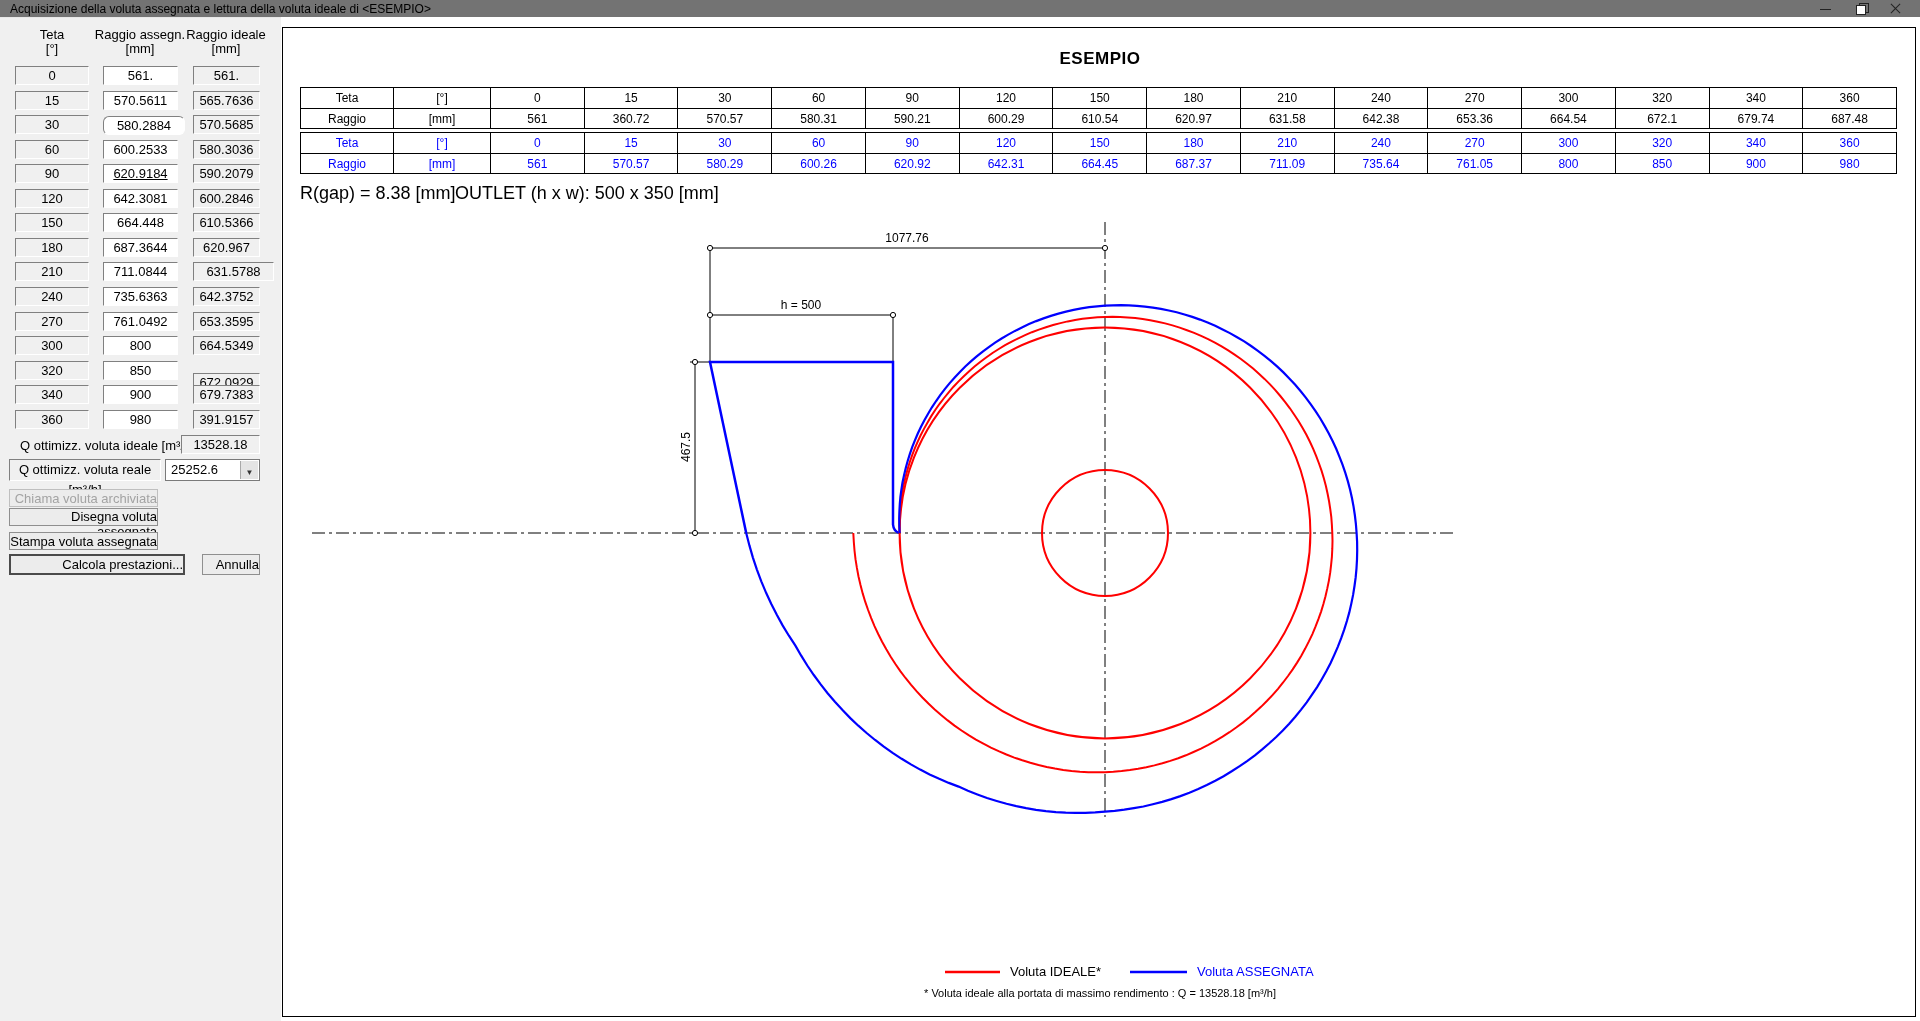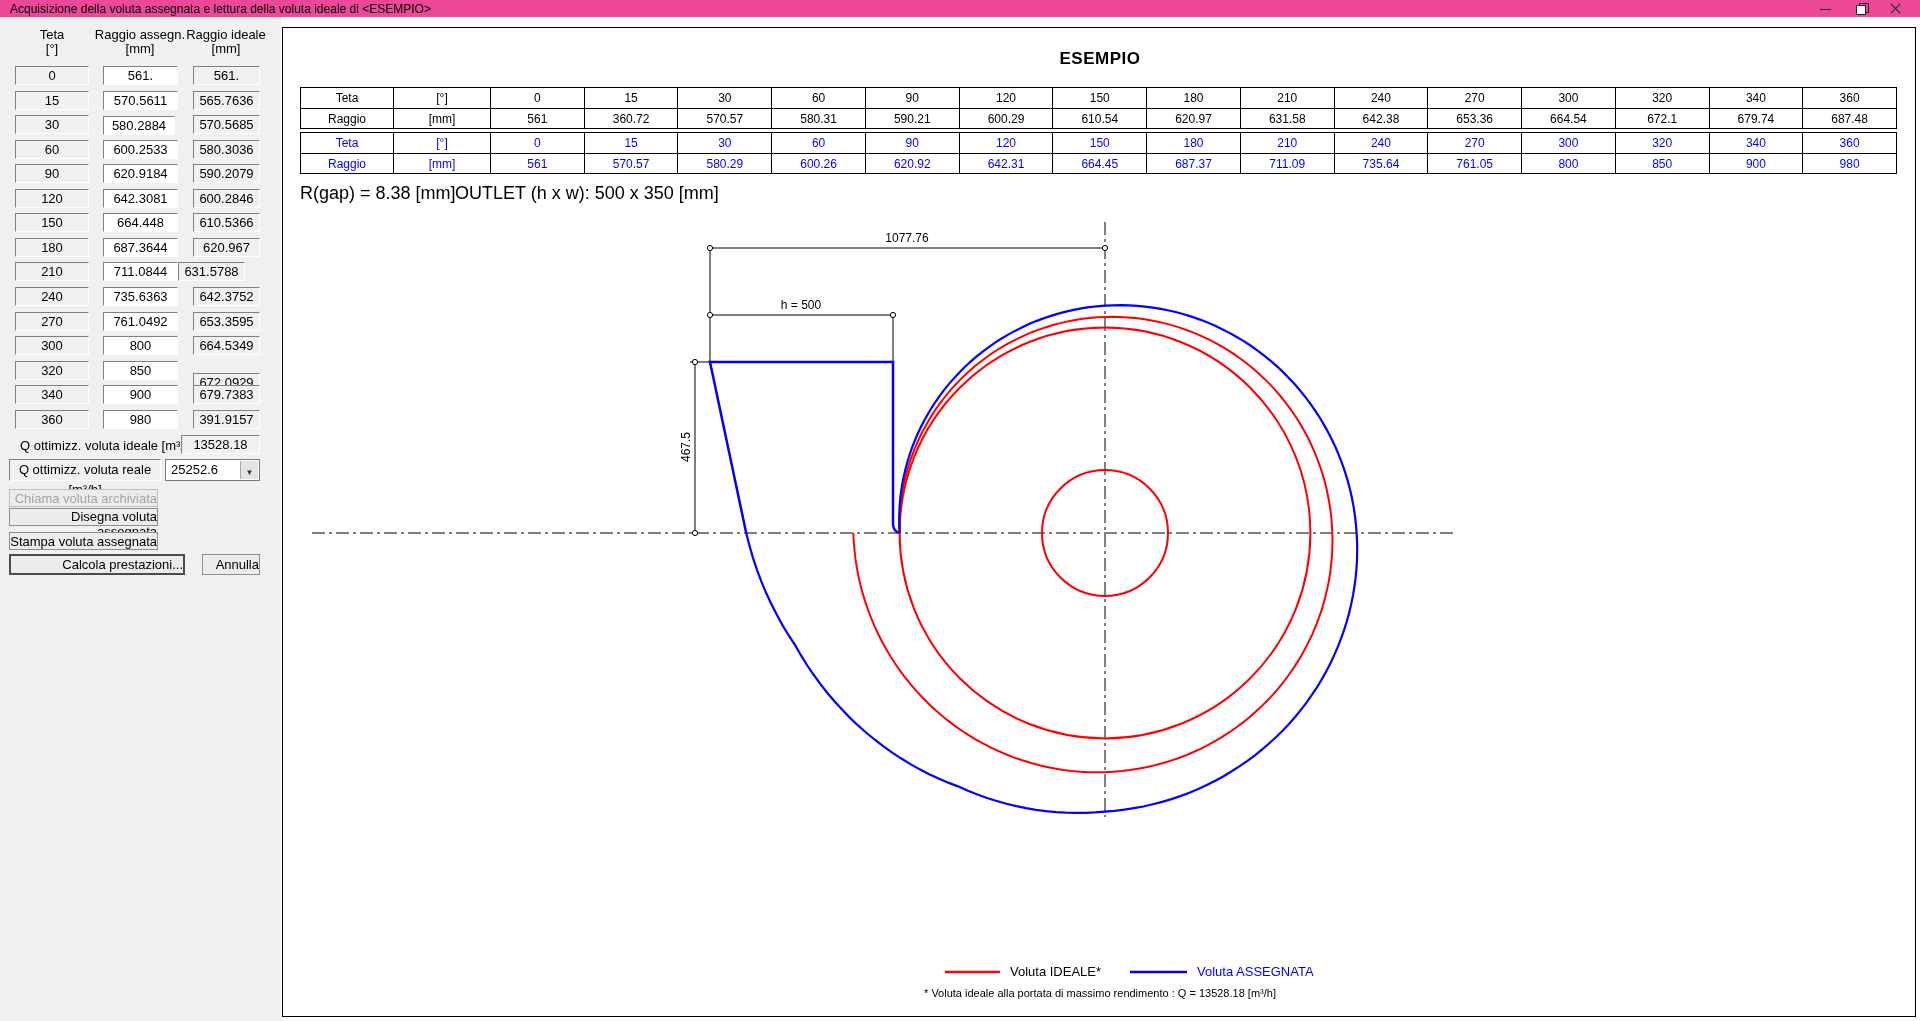--- a/index.html
+++ b/index.html
@@ -1,19 +1,19 @@
 <!DOCTYPE html>
 <html><head>
 <meta charset="utf-8">
 <style>
   html,body{margin:0;padding:0}
   body{width:1920px;height:1021px;position:relative;background:#ffffff;overflow:hidden;
        font-family:"Liberation Sans",sans-serif;color:#000}
   
-  .titlebar{position:absolute;left:0;top:0;width:1920px;height:17px;background:#ec4899}
+  .titlebar{position:absolute;left:0;top:0;width:1920px;height:17px;background:#737373}
   .titletext{position:absolute;left:10px;top:2px;font-size:12px;white-space:nowrap}
   .wbtn{position:absolute;top:0;width:35px;height:17px;cursor:default}
   .minbar{position:absolute;left:12px;top:9px;width:11px;height:1px;background:#222}
   .restsq{position:absolute;left:13px;top:5px;width:8px;height:8px;border:1px solid #222;background:#fff}
   .restsq2{position:absolute;left:16px;top:3px;width:8px;height:8px;border:1px solid #222}
   .xbar1,.xbar2{position:absolute;left:11px;top:8px;width:13px;height:1px;background:#222}
   .xbar1{transform:rotate(45deg)}.xbar2{transform:rotate(-45deg)}
   
   .leftpanel{position:absolute;left:0;top:17px;width:281px;height:1004px;background:#f0f0f0;border-top:1px solid #e8e8e8}
   .hdr{position:absolute;font-size:13px;text-align:center;white-space:nowrap}
@@ -81,40 +81,40 @@
   <div class="hdr" style="left:176px;top:23px;width:100px">[mm]</div>
 
   <div id="rows-host">
       <div class="fld gray" style="left: 15px; top: 48px; width: 74px;">0</div>
       <input class="fld white" value="561." style="left: 103px; top: 48px; width: 75px;">
       <div class="fld gray" style="left: 193px; top: 48px; width: 67px;">561.</div>
       <div class="fld gray" style="left: 15px; top: 72.5px; width: 74px;">15</div>
       <input class="fld white" value="570.5611" style="left: 103px; top: 72.5px; width: 75px;">
       <div class="fld gray" style="left: 193px; top: 72.5px; width: 67px;">565.7636</div>
       <div class="fld gray" style="left: 15px; top: 97.1px; width: 74px;">30</div>
-      <input class="fld white" value="580.2884" style="left: 103px; top: 98px; width: 72px;">
+      <input class="fld white" value="580.2884" style="left: 103px; top: 98px; width: 82px; border-radius: 6px;">
       <div class="fld gray" style="left: 193px; top: 97.1px; width: 67px;">570.5685</div>
       <div class="fld gray" style="left: 15px; top: 121.7px; width: 74px;">60</div>
       <input class="fld white" value="600.2533" style="left: 103px; top: 121.7px; width: 75px;">
       <div class="fld gray" style="left: 193px; top: 121.7px; width: 67px;">580.3036</div>
       <div class="fld gray" style="left: 15px; top: 146.2px; width: 74px;">90</div>
-      <input class="fld white" value="620.9184" style="left: 103px; top: 146.2px; width: 75px;">
+      <input class="fld white" value="620.9184" style="left: 103px; top: 146.2px; width: 75px; text-decoration: underline;">
       <div class="fld gray" style="left: 193px; top: 146.2px; width: 67px;">590.2079</div>
       <div class="fld gray" style="left: 15px; top: 170.8px; width: 74px;">120</div>
       <input class="fld white" value="642.3081" style="left: 103px; top: 170.8px; width: 75px;">
       <div class="fld gray" style="left: 193px; top: 170.8px; width: 67px;">600.2846</div>
       <div class="fld gray" style="left: 15px; top: 195.3px; width: 74px;">150</div>
       <input class="fld white" value="664.448" style="left: 103px; top: 195.3px; width: 75px;">
       <div class="fld gray" style="left: 193px; top: 195.3px; width: 67px;">610.5366</div>
       <div class="fld gray" style="left: 15px; top: 219.8px; width: 74px;">180</div>
       <input class="fld white" value="687.3644" style="left: 103px; top: 219.8px; width: 75px;">
       <div class="fld gray" style="left: 193px; top: 219.8px; width: 67px;">620.967</div>
       <div class="fld gray" style="left: 15px; top: 244.4px; width: 74px;">210</div>
       <input class="fld white" value="711.0844" style="left: 103px; top: 244.4px; width: 75px;">
-      <div class="fld gray" style="left: 178px; top: 244.4px; width: 67px;">631.5788</div>
+      <div class="fld gray" style="left: 193px; top: 244.4px; width: 81px;">631.5788</div>
       <div class="fld gray" style="left: 15px; top: 269px; width: 74px;">240</div>
       <input class="fld white" value="735.6363" style="left: 103px; top: 269px; width: 75px;">
       <div class="fld gray" style="left: 193px; top: 269px; width: 67px;">642.3752</div>
       <div class="fld gray" style="left: 15px; top: 293.5px; width: 74px;">270</div>
       <input class="fld white" value="761.0492" style="left: 103px; top: 293.5px; width: 75px;">
       <div class="fld gray" style="left: 193px; top: 293.5px; width: 67px;">653.3595</div>
       <div class="fld gray" style="left: 15px; top: 318.1px; width: 74px;">300</div>
       <input class="fld white" value="800" style="left: 103px; top: 318.1px; width: 75px;">
       <div class="fld gray" style="left: 193px; top: 318.1px; width: 67px;">664.5349</div>
       <div class="fld gray" style="left: 15px; top: 342.6px; width: 74px;">320</div>

